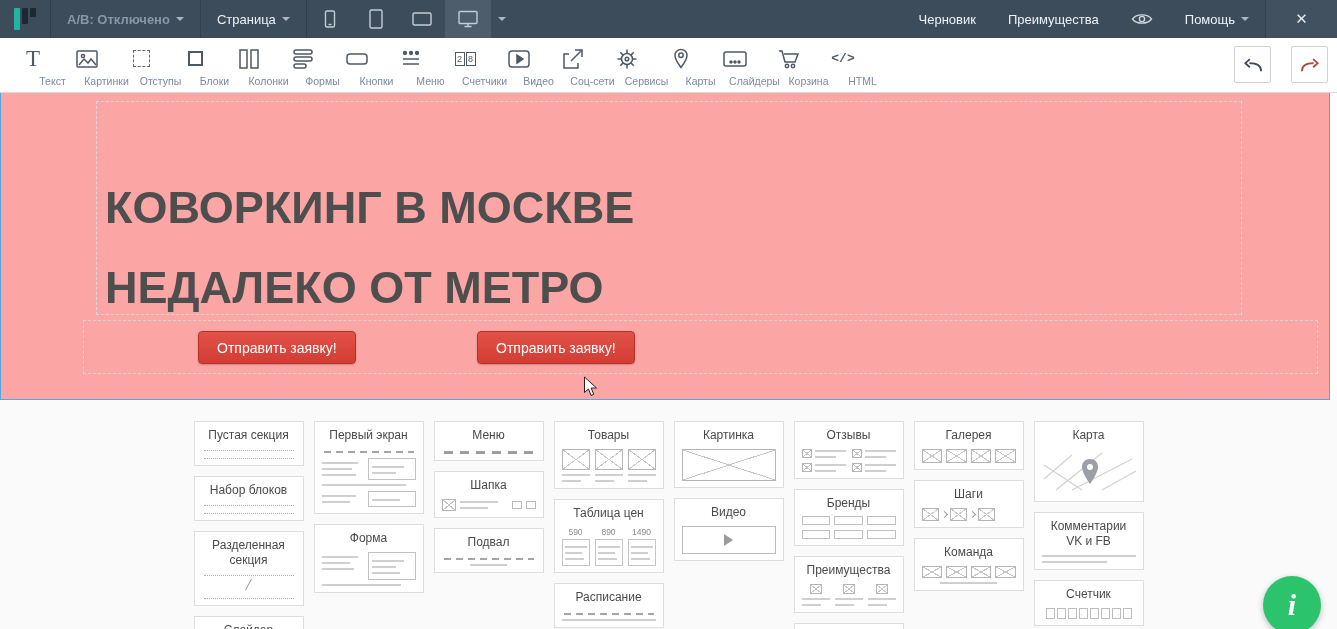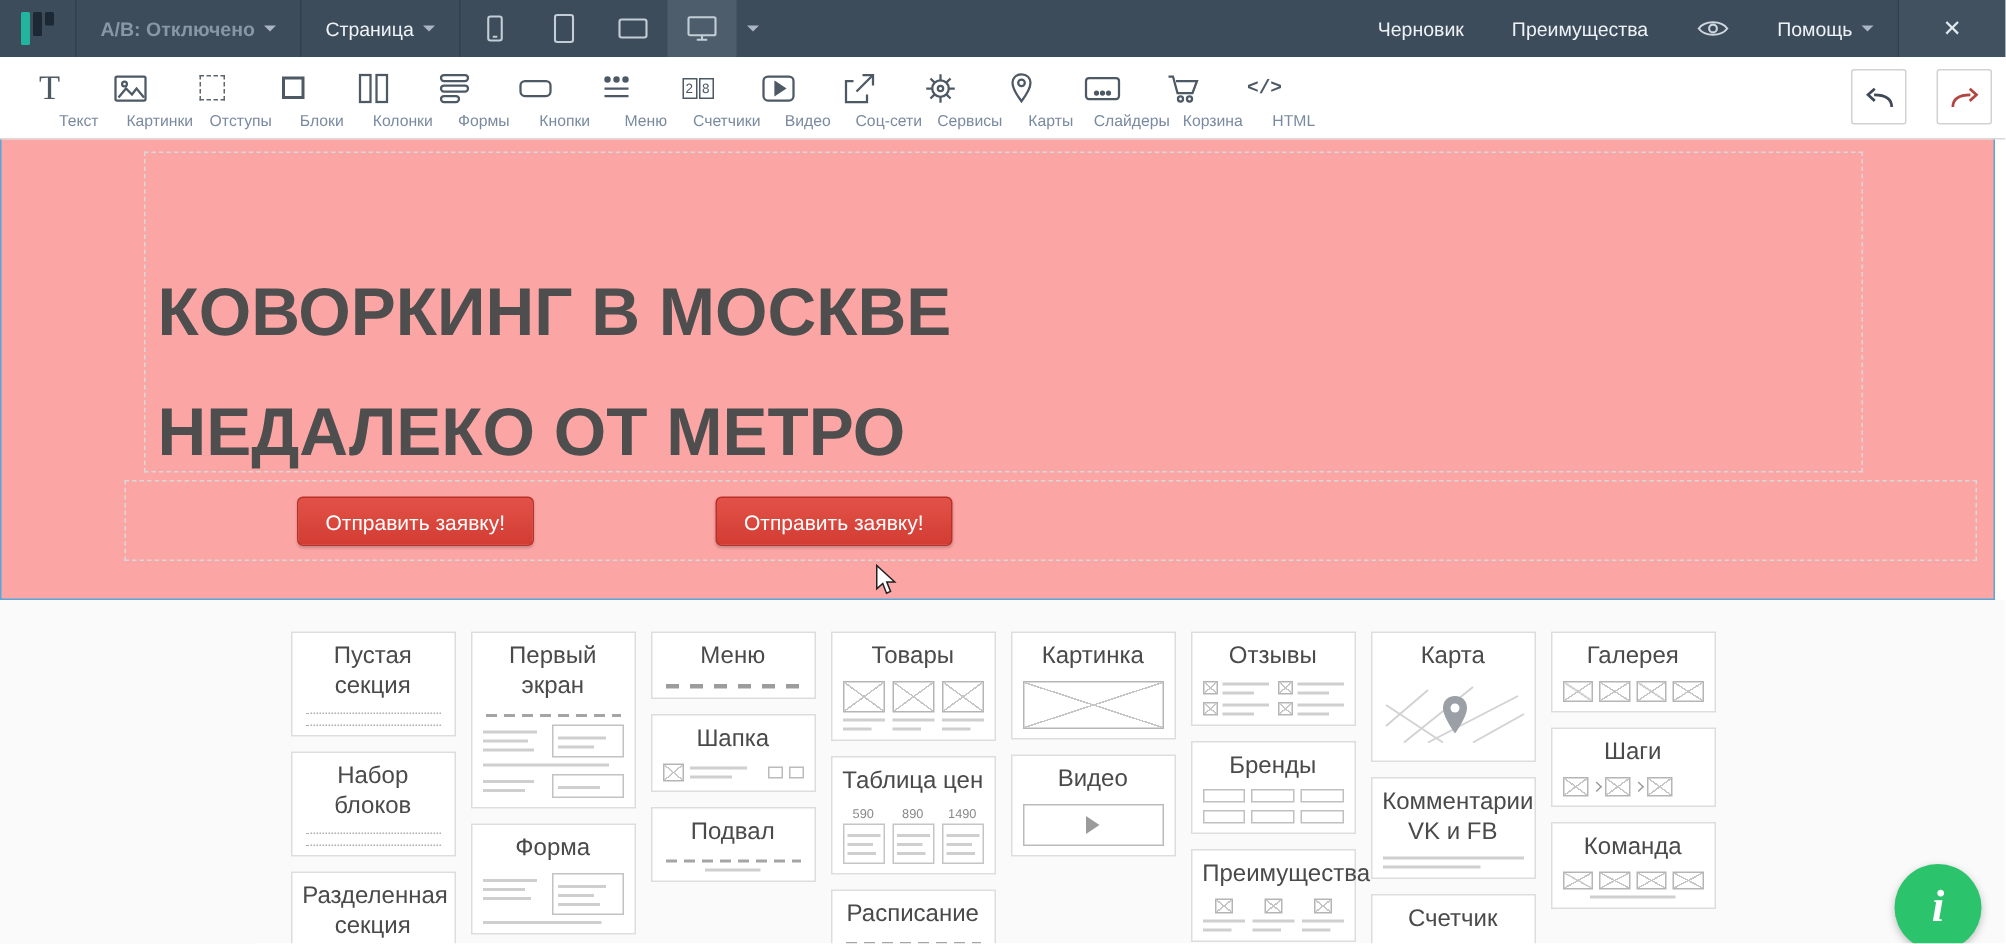--- a/index.html
+++ b/index.html
@@ -63,21 +63,21 @@
     cursor:pointer; font-family:inherit; box-shadow:0 1px 2px rgba(0,0,0,.2); }
   .cta.c1 { left:114px; }
   .cta.c2 { left:393px; }
   .cursor { position:absolute; left:582px; top:283px; }
 
   
   .panel { height:229px; background:#fafafa; overflow:hidden; position:relative;
     display:flex; justify-content:center; gap:10px; padding-top:21px; }
   .pcol { width:110px; flex:none; }
   .card { background:#fff; border:1px solid #ddd; padding:6px 7px; margin-bottom:10px; cursor:pointer; }
-  .card-label { font-size:16px; color:#4a4a4a; text-align:center; line-height:1.25; }
+  .card-label { font-size:12px; color:#4a4a4a; text-align:center; line-height:1.25; }
   .sketch { margin-top:6px; }
   .dotrow { border-top:1px dotted #adadad; margin:7px 2px 0; }
   .dashrow { height:2px; margin:8px 2px 0;
     background:repeating-linear-gradient(90deg,#a5a5a5 0 7px,transparent 7px 12px); }
   .dashrow.big { height:3px;
     background:repeating-linear-gradient(90deg,#9c9c9c 0 9px,transparent 9px 16px); }
   .sline { height:2px; background:#cfcfcf; margin:4px 0 0; }
   .w90{width:90%;} .w85{width:85%;} .w80{width:80%;} .w75{width:75%;} .w70{width:70%;}
   .w60{width:60%;} .w40{width:40%;} .center{margin-left:auto;margin-right:auto;}
   .xbox { border:1px solid #b5b5b5; background:
@@ -607,20 +607,52 @@
           </div>
       </div>
     </div>
     <div class="card">
       
     </div>
   </div>
 
   <div class="pcol">
     <div class="card">
+      <div class="card-label">Галерея</div>
+      <div class="gal">
+        <span class="xbox gal-b"></span>
+          <span class="xbox gal-b"></span>
+          <span class="xbox gal-b"></span>
+          <span class="xbox gal-b"></span>
+      </div>
+    </div>
+    <div class="card">
+      <div class="card-label">Шаги</div>
+      <div class="steps">
+        <span class="xbox st-b"></span>
+          <span class="chev"></span>
+          <span class="xbox st-b"></span>
+          <span class="chev"></span>
+          <span class="xbox st-b"></span>
+      </div>
+    </div>
+    <div class="card">
+      <div class="card-label">Команда</div>
+      <div class="gal">
+        <span class="xbox team-b"></span>
+          <span class="xbox team-b"></span>
+          <span class="xbox team-b"></span>
+          <span class="xbox team-b"></span>
+      </div>
+      <div class="sline w60 center"></div>
+    </div>
+  </div>
+
+  <div class="pcol">
+    <div class="card">
       <div class="card-label">Карта</div>
       <div class="sketch">
         <svg width="96" height="42" viewBox="0 0 96 42">
           <path d="M2 30 L30 6 M14 41 L60 4 M30 41 L90 10 M2 16 L40 41 M60 41 L94 22" stroke="#d2d2d2" stroke-width="1.3" fill="none"></path>
           <path d="M48 10 c-5 0 -8 3.5 -8 8 0 6 8 17 8 17 s8 -11 8 -17 c0 -4.5 -3 -8 -8 -8 z" fill="#9aa0a6"></path>
           <circle cx="48" cy="18" r="3" fill="#fff"></circle>
         </svg>
       </div>
     </div>
     <div class="card">
@@ -638,48 +670,16 @@
           <span class="cnt-b"></span>
           <span class="cnt-b"></span>
           <span class="cnt-b"></span>
           <span class="cnt-b"></span>
           <span class="cnt-b"></span>
           <span class="cnt-b"></span>
       </div>
     </div>
   </div>
 
-  <div class="pcol">
-    <div class="card">
-      <div class="card-label">Галерея</div>
-      <div class="gal">
-        <span class="xbox gal-b"></span>
-          <span class="xbox gal-b"></span>
-          <span class="xbox gal-b"></span>
-          <span class="xbox gal-b"></span>
-      </div>
-    </div>
-    <div class="card">
-      <div class="card-label">Шаги</div>
-      <div class="steps">
-        <span class="xbox st-b"></span>
-          <span class="chev"></span>
-          <span class="xbox st-b"></span>
-          <span class="chev"></span>
-          <span class="xbox st-b"></span>
-      </div>
-    </div>
-    <div class="card">
-      <div class="card-label">Команда</div>
-      <div class="gal">
-        <span class="xbox team-b"></span>
-          <span class="xbox team-b"></span>
-          <span class="xbox team-b"></span>
-          <span class="xbox team-b"></span>
-      </div>
-      <div class="sline w60 center"></div>
-    </div>
-  </div>
-
   <button class="fab">
     <span>i</span>
   </button>
 </div>
 
 </body></html>

